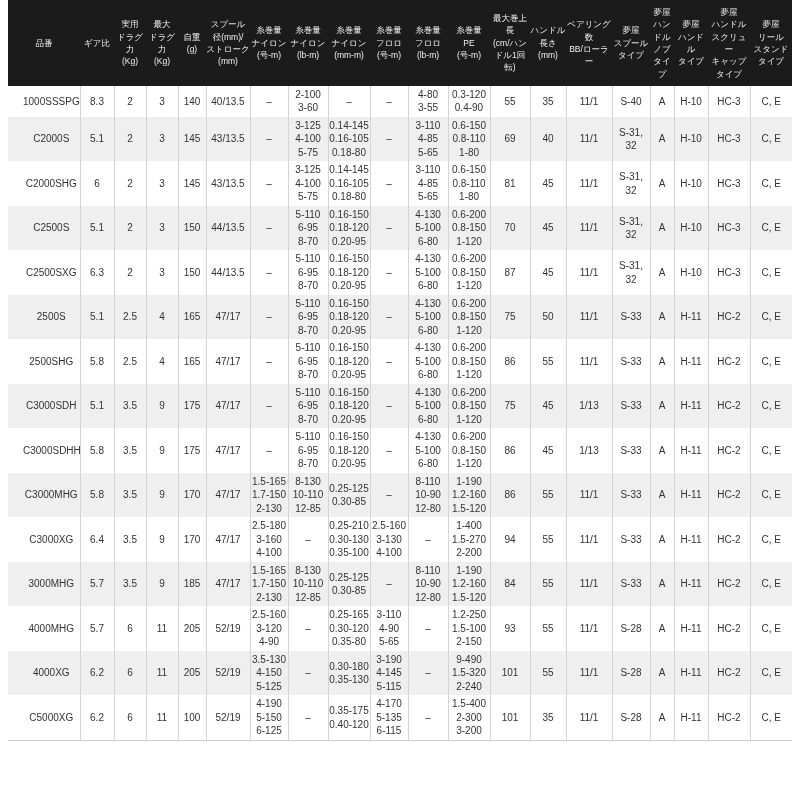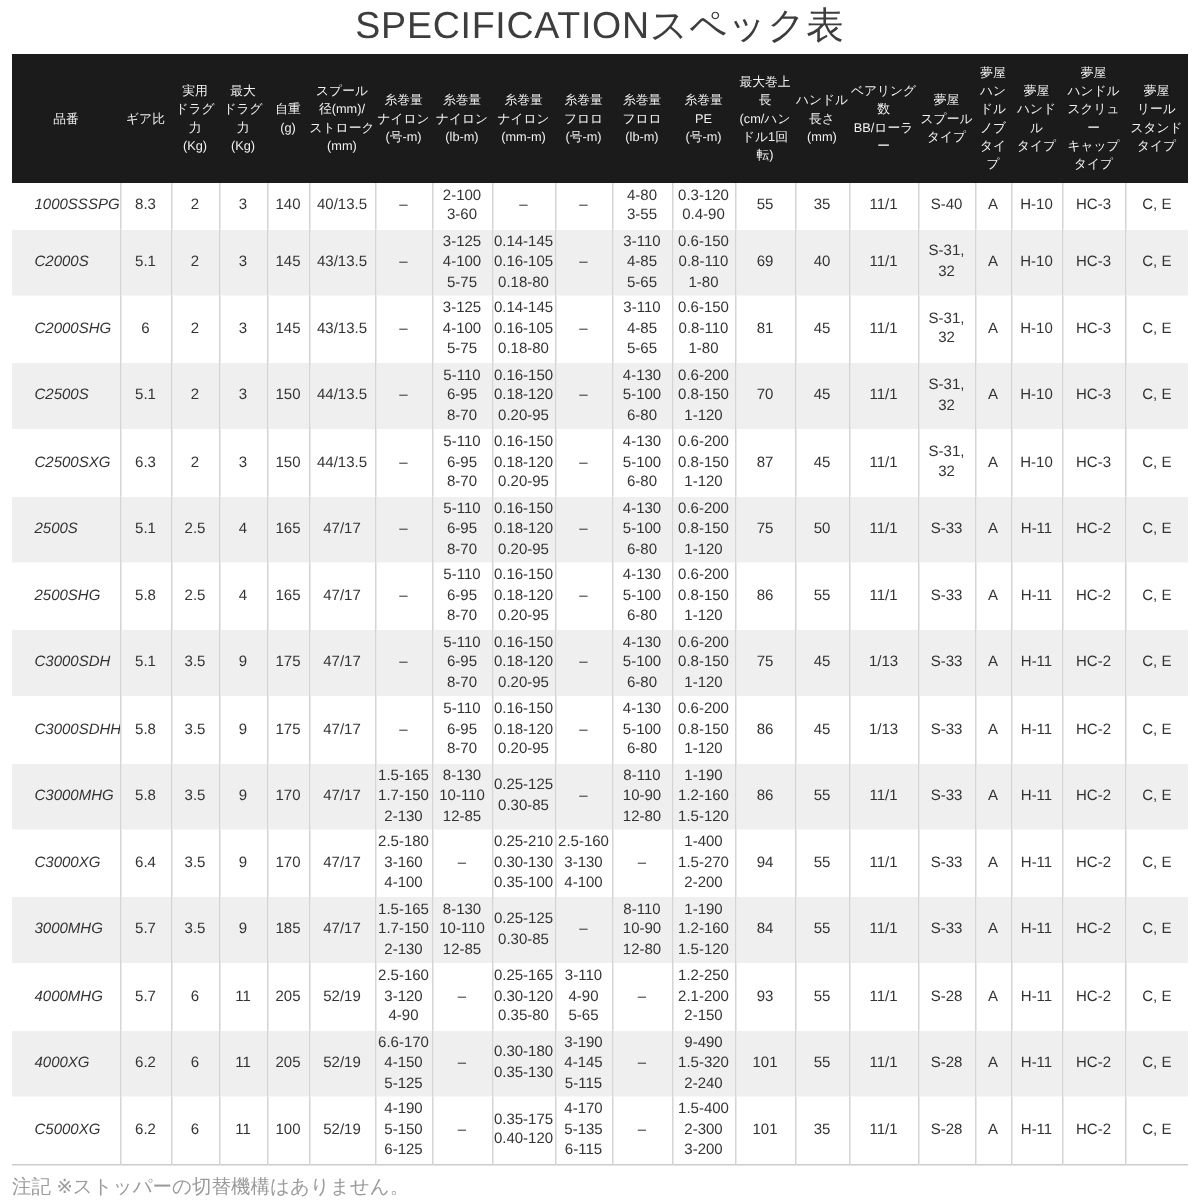--- a/index.html
+++ b/index.html
@@ -52,38 +52,36 @@
     line-height:1.35;
     text-align:center;
     vertical-align:middle;
     white-space:pre-line;
     padding:2px 0;
     border-left:1px solid var(--border);
     overflow:hidden;
   }
   tbody td:first-child{
     border-left:none;
-    text-align:left;
+    text-align:center;
     padding-left:15px;
-    font-style:italic;
   }
   tbody tr:nth-child(even){background:var(--row-alt);}
   tbody tr:last-child td{border-bottom:1px solid #cccccc;}
   .footnote{
     margin:6px 8px 0 8px;
     font-size:13px;
     color:var(--footnote);
     line-height:1.3;
   }
 </style>
 </head>
 <body>
 
 <div>
-  <h1 class="title">SPECIFICATIONスペック表</h1>
 
   <table class="spec">
     <colgroup>
         <col style="width: 72px;">
         <col style="width: 34px;">
         <col style="width: 32px;">
         <col style="width: 32px;">
         <col style="width: 28px;">
         <col style="width: 44px;">
         <col style="width: 38px;">
@@ -538,39 +536,39 @@
 4-90</td>
           <td>–</td>
           <td>0.25-165
 0.30-120
 0.35-80</td>
           <td>3-110
 4-90
 5-65</td>
           <td>–</td>
           <td>1.2-250
-2.1-200
+1.5-100
 2-150</td>
           <td>93</td>
           <td>55</td>
           <td>11/1</td>
           <td>S-28</td>
           <td>A</td>
           <td>H-11</td>
           <td>HC-2</td>
           <td>C, E</td>
         </tr>
         <tr>
           <td>4000XG</td>
           <td>6.2</td>
           <td>6</td>
           <td>11</td>
           <td>205</td>
           <td>52/19</td>
-          <td>6.6-170
+          <td>3.5-130
 4-150
 5-125</td>
           <td>–</td>
           <td>0.30-180
 0.35-130</td>
           <td>3-190
 4-145
 5-115</td>
           <td>–</td>
           <td>9-490
@@ -610,14 +608,13 @@
           <td>11/1</td>
           <td>S-28</td>
           <td>A</td>
           <td>H-11</td>
           <td>HC-2</td>
           <td>C, E</td>
         </tr>
       </tbody>
   </table>
 
-  <p class="footnote">注記 ※ストッパーの切替機構はありません。</p>
 </div>
 
 </body></html>

